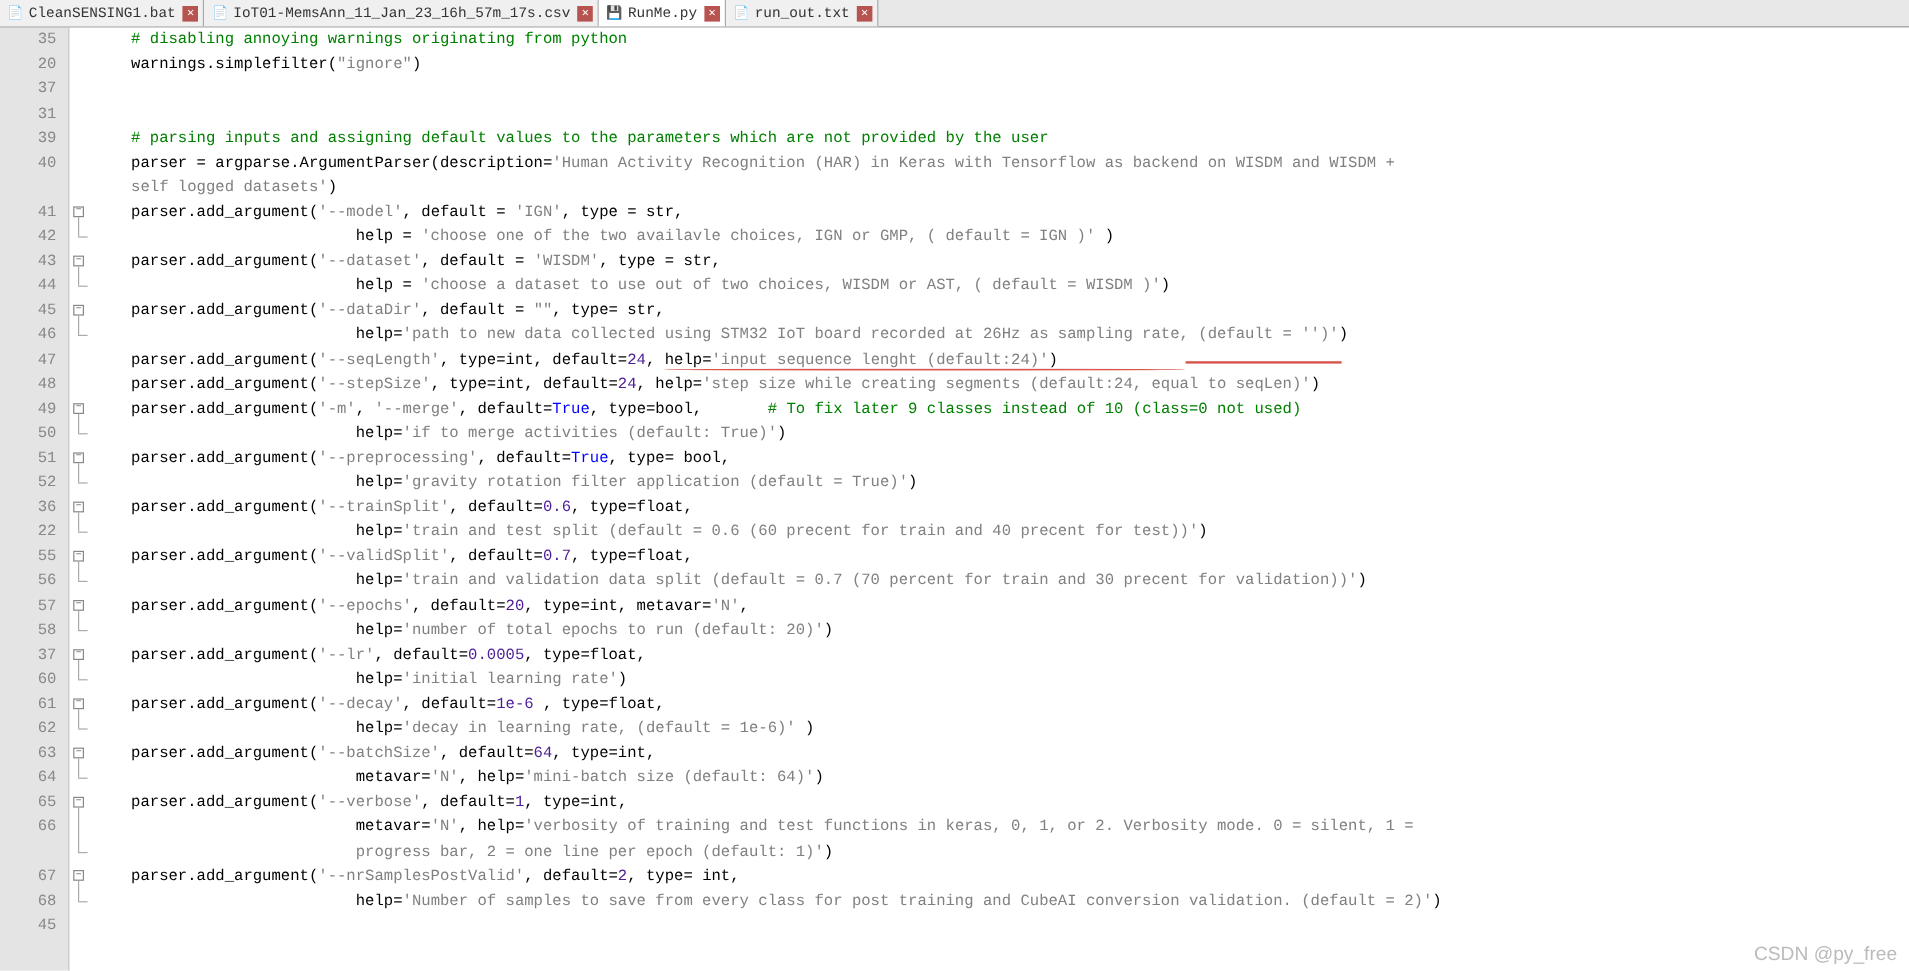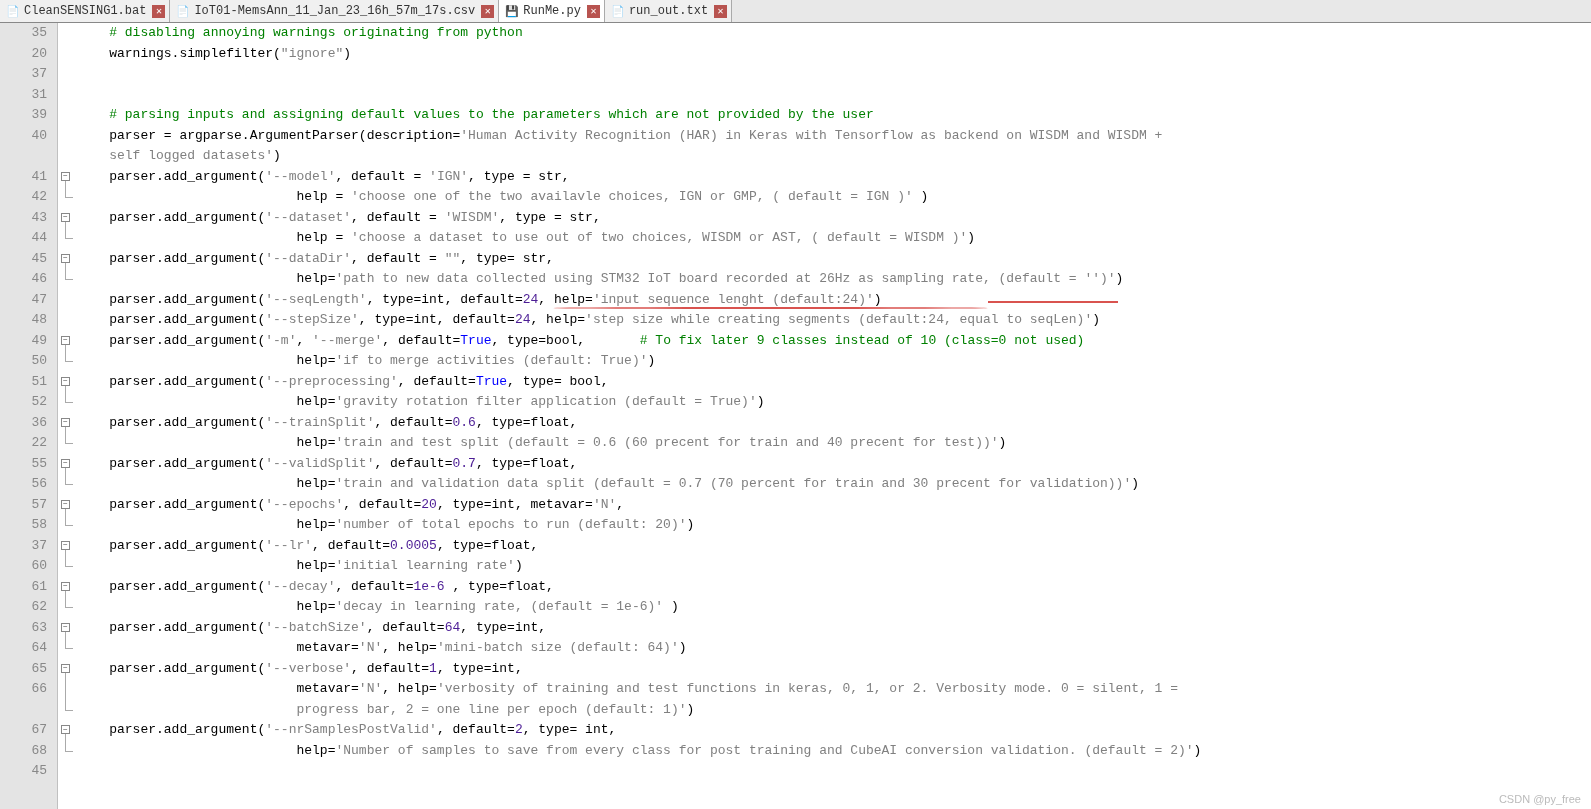--- a/index.html
+++ b/index.html
@@ -142,21 +142,21 @@
     .strike-annot {
       position: absolute;
       border-top: 2px solid #d9534f;
       height: 0;
     }
     .watermark {
       position: absolute;
       bottom: 4px;
       right: 10px;
       color: #bbb;
-      font-size: 11px;
+      font-size: 16px;
       font-family: Arial, sans-serif;
     }
   </style>
 </head>
 <body>
 
 <div class="tab-bar">
   <div class="tab">
     <span class="tab-icon file-icon">📄</span>
     <span>CleanSENSING1.bat</span>

